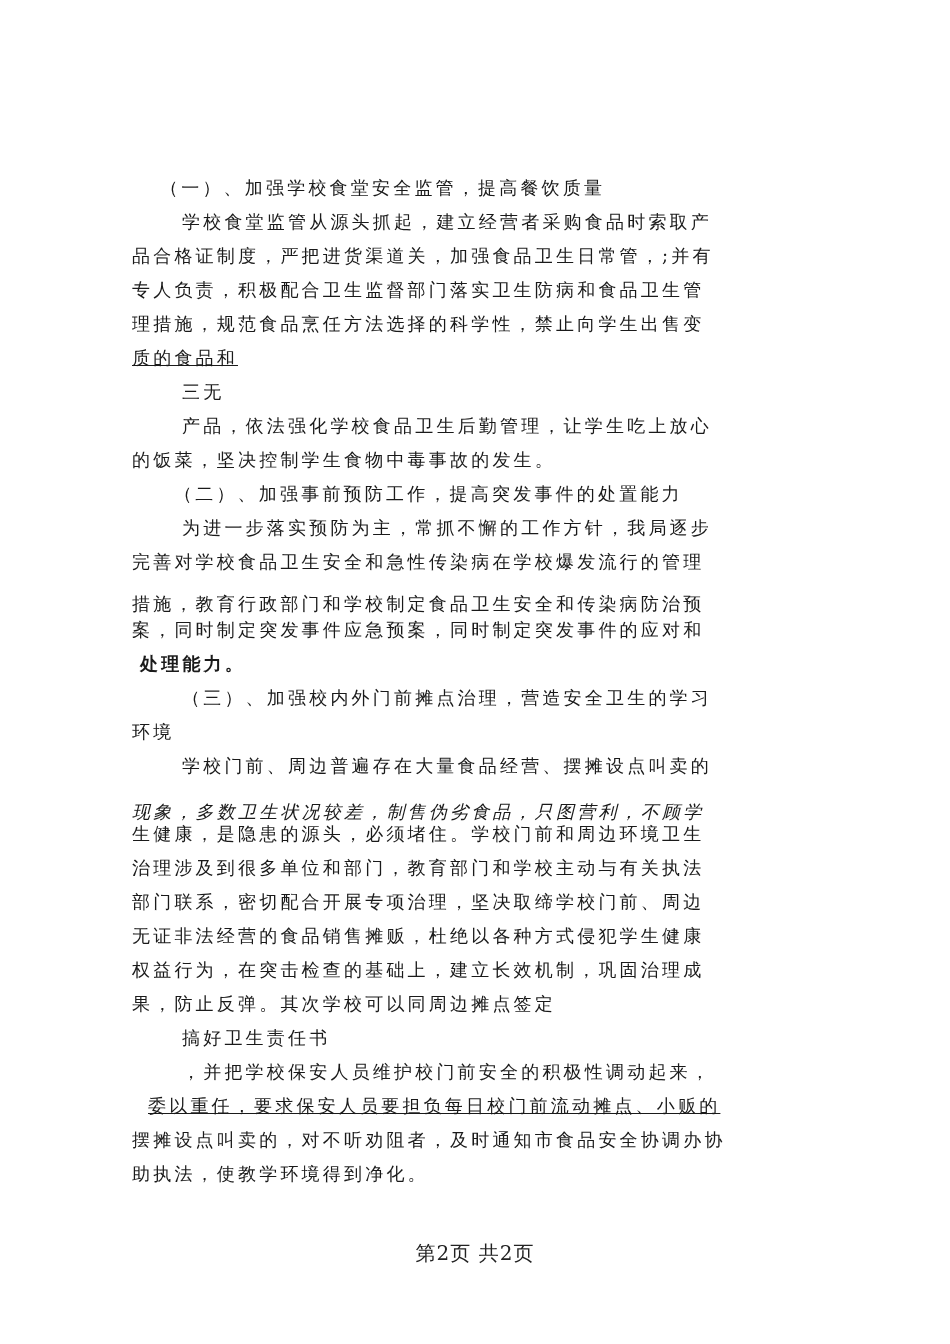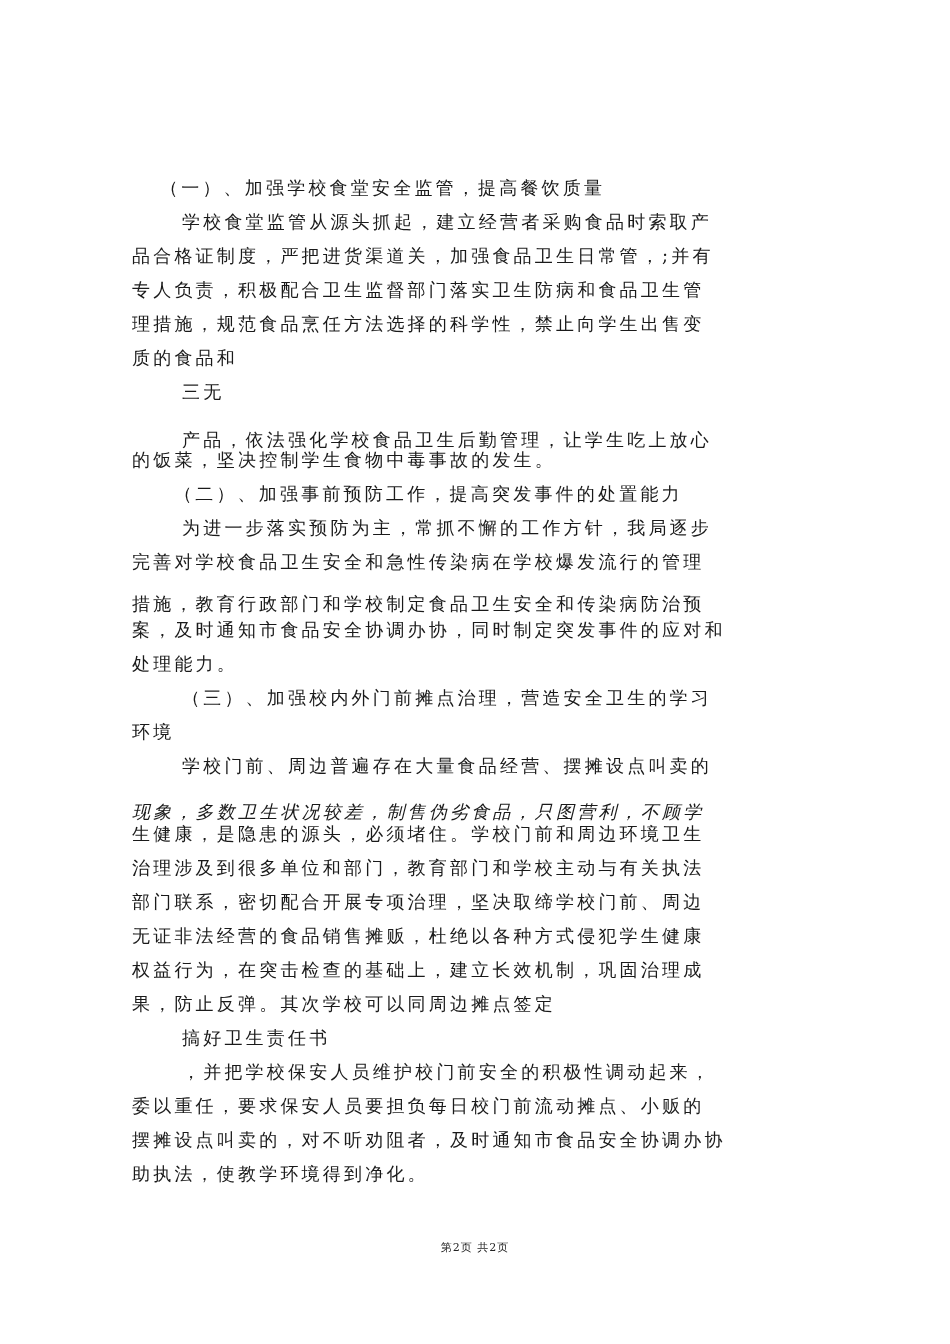--- a/index.html
+++ b/index.html
@@ -2,51 +2,51 @@
 <html><head>
 <meta charset="utf-8">
 <style>
   html, body { margin: 0; padding: 0; background: #ffffff; }
   body { width: 950px; height: 1344px; position: relative; overflow: hidden;
          font-family: "DejaVu Serif", "Liberation Serif", serif; color: #1a1a1a; }
   .page { position: absolute; left: 132px; top: 172px; width: 700px; }
   .line { position: absolute; left: 0; font-size: 18px; line-height: 31px; height: 31px;
           white-space: nowrap; letter-spacing: 3.2px; }
   .footer { position: absolute; top: 1240px; left: 0; width: 950px; text-align: center;
-            font-size: 11px; color: #222; letter-spacing: 1px; }
+            font-size: 20px; color: #222; letter-spacing: 1px; }
 </style>
 </head>
 <body>
 
 <div class="page">
   <div class="line" style="top: 0px; left: 28px;">（一）、加强学校食堂安全监管，提高餐饮质量</div>
   <div class="line" style="top: 34px; left: 50px;">学校食堂监管从源头抓起，建立经营者采购食品时索取产</div>
   <div class="line" style="top: 68px; left: 0px; text-align: right;">品合格证制度，严把进货渠道关，加强食品卫生日常管，;并有</div>
   <div class="line" style="top: 102px; left: 0px;">专人负责，积极配合卫生监督部门落实卫生防病和食品卫生管</div>
   <div class="line" style="top: 136px; left: 0px;">理措施，规范食品烹任方法选择的科学性，禁止向学生出售变</div>
-  <div class="line" style="top: 170px; left: 0px;">质的食品和</div>
+  <div class="line" style="top: 170px; left: 0px; text-decoration: underline;">质的食品和</div>
   <div class="line" style="top: 204px; left: 50px;">三无</div>
-  <div class="line" style="top: 252px; left: 50px;">产品，依法强化学校食品卫生后勤管理，让学生吃上放心</div>
+  <div class="line" style="top: 238px; left: 50px;">产品，依法强化学校食品卫生后勤管理，让学生吃上放心</div>
   <div class="line" style="top: 272px; left: 0px; text-align: center;">的饭菜，坚决控制学生食物中毒事故的发生。</div>
   <div class="line" style="top: 306px; left: 42px;">（二）、加强事前预防工作，提高突发事件的处置能力</div>
   <div class="line" style="top: 340px; left: 50px;">为进一步落实预防为主，常抓不懈的工作方针，我局逐步</div>
   <div class="line" style="top: 374px; left: 0px;">完善对学校食品卫生安全和急性传染病在学校爆发流行的管理</div>
   <div class="line" style="top: 408px; left: 0px; margin-top: 8px;">措施，教育行政部门和学校制定食品卫生安全和传染病防治预</div>
-  <div class="line" style="top: 442px; left: 0px;">案，及时通知市食品安全协调办协，同时制定突发事件的应对和</div>
-  <div class="line" style="top: 476px; left: 0px;">处理能力。</div>
+  <div class="line" style="top: 442px; left: 0px;">案，同时制定突发事件应急预案，同时制定突发事件的应对和</div>
+  <div class="line" style="top: 476px; left: 8px; font-weight: bold;">处理能力。</div>
   <div class="line" style="top: 510px; left: 50px; text-align: center;">（三）、加强校内外门前摊点治理，营造安全卫生的学习</div>
   <div class="line" style="top: 544px; left: 0px; text-align: center;">环境</div>
   <div class="line" style="top: 578px; left: 50px;">学校门前、周边普遍存在大量食品经营、摆摊设点叫卖的</div>
   <div class="line" style="top: 624px; left: 0px; font-style: italic;">现象，多数卫生状况较差，制售伪劣食品，只图营利，不顾学</div>
   <div class="line" style="top: 646px; left: 0px;">生健康，是隐患的源头，必须堵住。学校门前和周边环境卫生</div>
   <div class="line" style="top: 680px; left: 0px;">治理涉及到很多单位和部门，教育部门和学校主动与有关执法</div>
   <div class="line" style="top: 714px; left: 0px;">部门联系，密切配合开展专项治理，坚决取缔学校门前、周边</div>
   <div class="line" style="top: 748px; left: 0px;">无证非法经营的食品销售摊贩，杜绝以各种方式侵犯学生健康</div>
   <div class="line" style="top: 782px; left: 0px;">权益行为，在突击检查的基础上，建立长效机制，巩固治理成</div>
   <div class="line" style="top: 816px; left: 0px;">果，防止反弹。其次学校可以同周边摊点签定</div>
   <div class="line" style="top: 850px; left: 50px;">搞好卫生责任书</div>
   <div class="line" style="top: 884px; left: 50px;">，并把学校保安人员维护校门前安全的积极性调动起来，</div>
-  <div class="line" style="top: 918px; left: 0px;">委以重任，要求保安人员要担负每日校门前流动摊点、小贩的</div>
+  <div class="line" style="top: 918px; left: 16px; text-decoration: underline;">委以重任，要求保安人员要担负每日校门前流动摊点、小贩的</div>
   <div class="line" style="top: 952px; left: 0px;">摆摊设点叫卖的，对不听劝阻者，及时通知市食品安全协调办协</div>
   <div class="line" style="top: 986px; left: 0px;">助执法，使教学环境得到净化。</div>
 </div>
 
 <div class="footer">第2页  共2页</div>
 
 </body></html>

